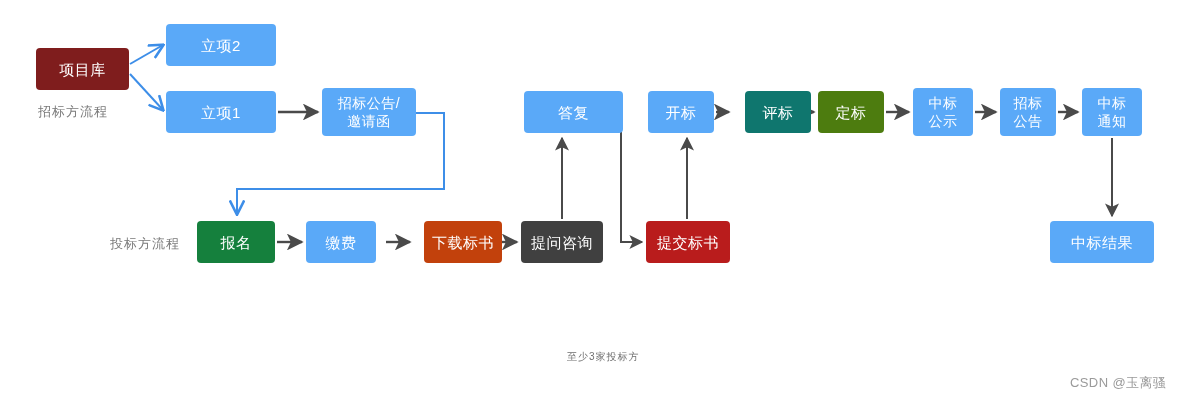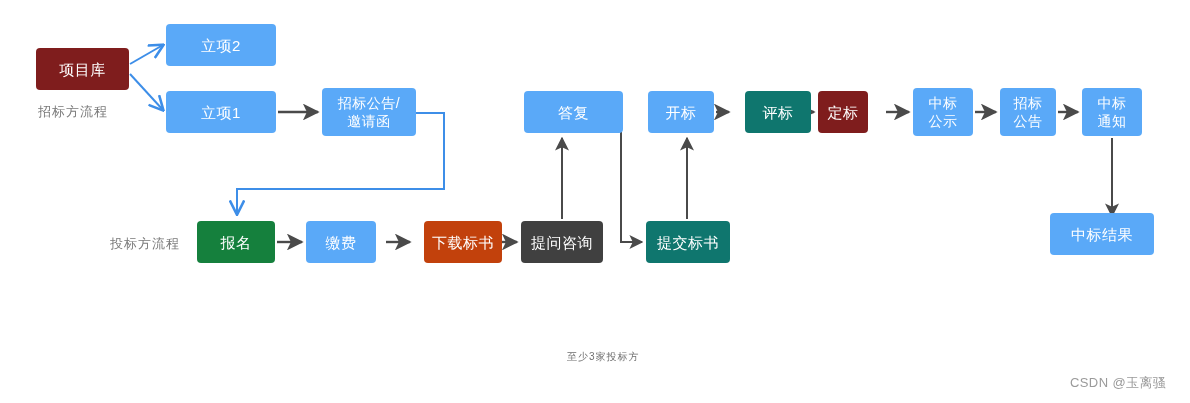--- a/index.html
+++ b/index.html
@@ -145,32 +145,32 @@
 
   <div id="nodes-root">
       <div class="node" style="left: 36px; top: 48px; width: 93px; height: 42px; background: #7f1d1d; color: rgb(255, 255, 255);">项目库</div>
       <div class="node" style="left: 166px; top: 24px; width: 110px; height: 42px; background: rgb(90, 169, 248); color: rgb(255, 255, 255);">立项2</div>
       <div class="node" style="left: 166px; top: 91px; width: 110px; height: 42px; background: rgb(90, 169, 248); color: rgb(255, 255, 255);">立项1</div>
       <div class="node two-line" style="left: 322px; top: 88px; width: 94px; height: 48px; background: rgb(90, 169, 248); color: rgb(255, 255, 255);">招标公告/
 邀请函</div>
       <div class="node" style="left: 524px; top: 91px; width: 99px; height: 42px; background: rgb(90, 169, 248); color: rgb(255, 255, 255);">答复</div>
       <div class="node" style="left: 648px; top: 91px; width: 66px; height: 42px; background: rgb(90, 169, 248); color: rgb(255, 255, 255);">开标</div>
       <div class="node" style="left: 733px; top: 91px; width: 66px; height: 42px; background: #0f766e; color: rgb(255, 255, 255); margin-left: 12px;">评标</div>
-      <div class="node" style="left: 818px; top: 91px; width: 50px; height: 42px; background: #7f1d1d; color: rgb(255, 255, 255);">定标</div>
+      <div class="node" style="left: 818px; top: 91px; width: 66px; height: 42px; background: #4d7c0f; color: rgb(255, 255, 255);">定标</div>
       <div class="node two-line" style="left: 913px; top: 88px; width: 60px; height: 48px; background: rgb(90, 169, 248); color: rgb(255, 255, 255);">中标
 公示</div>
       <div class="node two-line" style="left: 1000px; top: 88px; width: 56px; height: 48px; background: rgb(90, 169, 248); color: rgb(255, 255, 255);">招标
 公告</div>
       <div class="node two-line" style="left: 1082px; top: 88px; width: 60px; height: 48px; background: rgb(90, 169, 248); color: rgb(255, 255, 255);">中标
 通知</div>
       <div class="node" style="left: 197px; top: 221px; width: 78px; height: 42px; background: #15803d; color: rgb(255, 255, 255);">报名</div>
       <div class="node" style="left: 306px; top: 221px; width: 70px; height: 42px; background: rgb(90, 169, 248); color: rgb(255, 255, 255);">缴费</div>
       <div class="node" style="left: 424px; top: 221px; width: 78px; height: 42px; background: #c2410c; color: rgb(255, 255, 255);">下载标书</div>
       <div class="node" style="left: 521px; top: 221px; width: 82px; height: 42px; background: #404040; color: rgb(255, 255, 255);">提问咨询</div>
-      <div class="node" style="left: 646px; top: 221px; width: 84px; height: 42px; background: #0f766e; color: rgb(255, 255, 255);">提交标书</div>
-      <div class="node" style="left: 1050px; top: 213px; width: 104px; height: 42px; background: rgb(90, 169, 248); color: rgb(255, 255, 255);">中标结果</div>
+      <div class="node" style="left: 646px; top: 221px; width: 84px; height: 42px; background: #b91c1c; color: rgb(255, 255, 255);">提交标书</div>
+      <div class="node" style="left: 1050px; top: 221px; width: 104px; height: 42px; background: rgb(90, 169, 248); color: rgb(255, 255, 255);">中标结果</div>
     </div>
 
   <span class="watermark" style="left:1070px; top:374px;">CSDN @玉离骚</span>
 <span class="lane-label" style="left: 38px; top: 103px;">招标方流程</span>
     <span class="lane-label" style="left: 110px; top: 235px;">投标方流程</span>
     <span class="note" style="left: 567px; top: 350px;">至少3家投标方</span>
   </div>
 
 </body></html>

